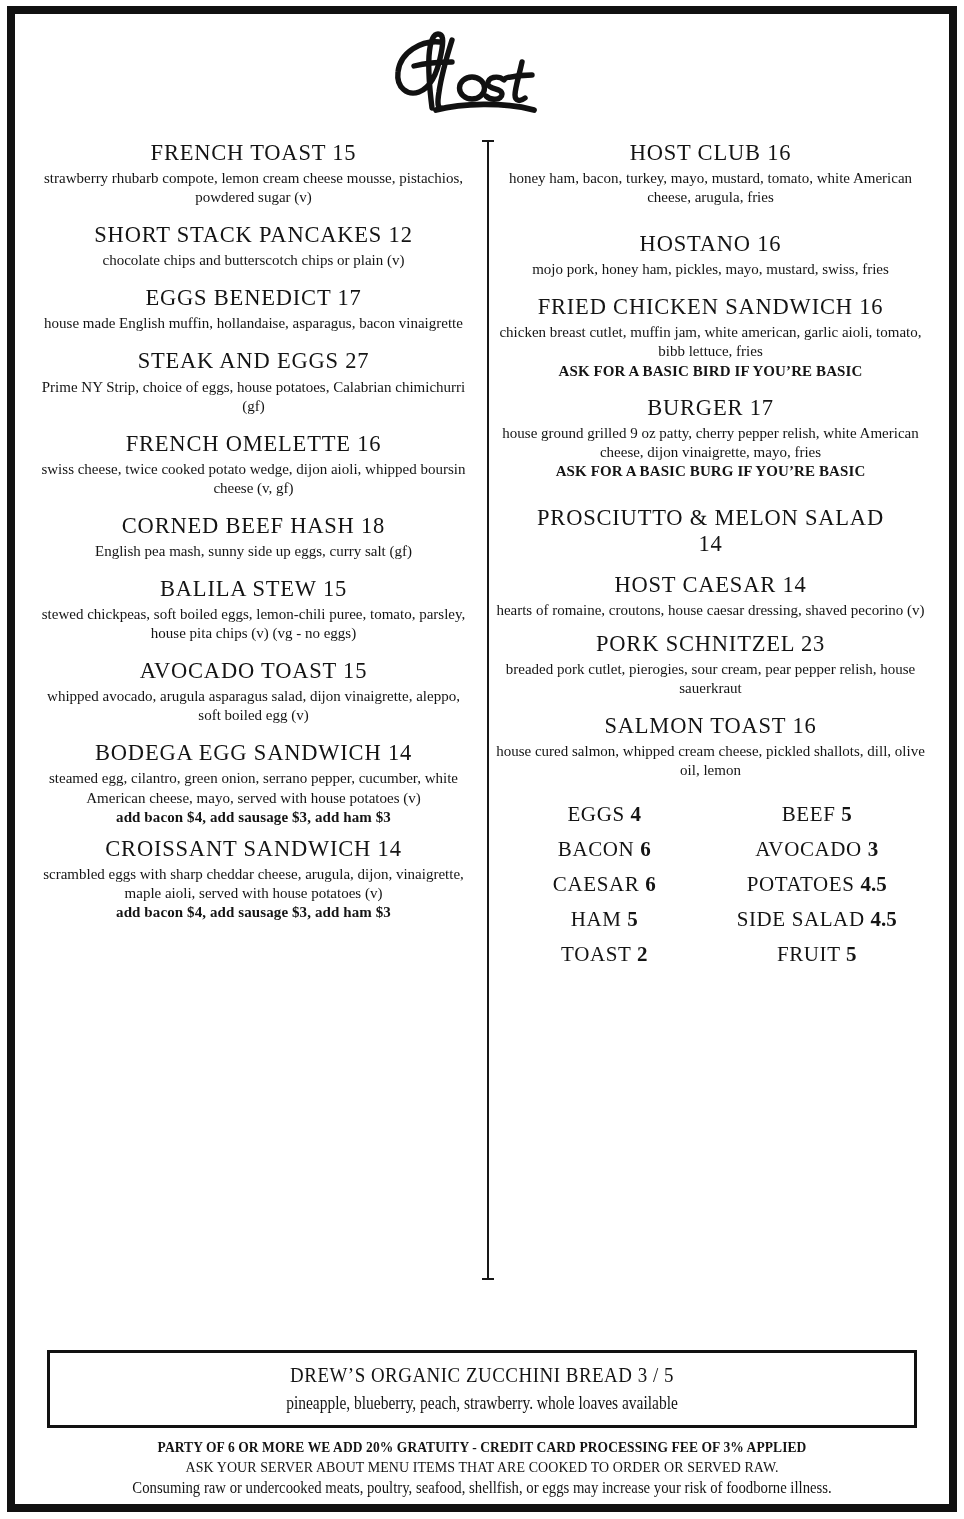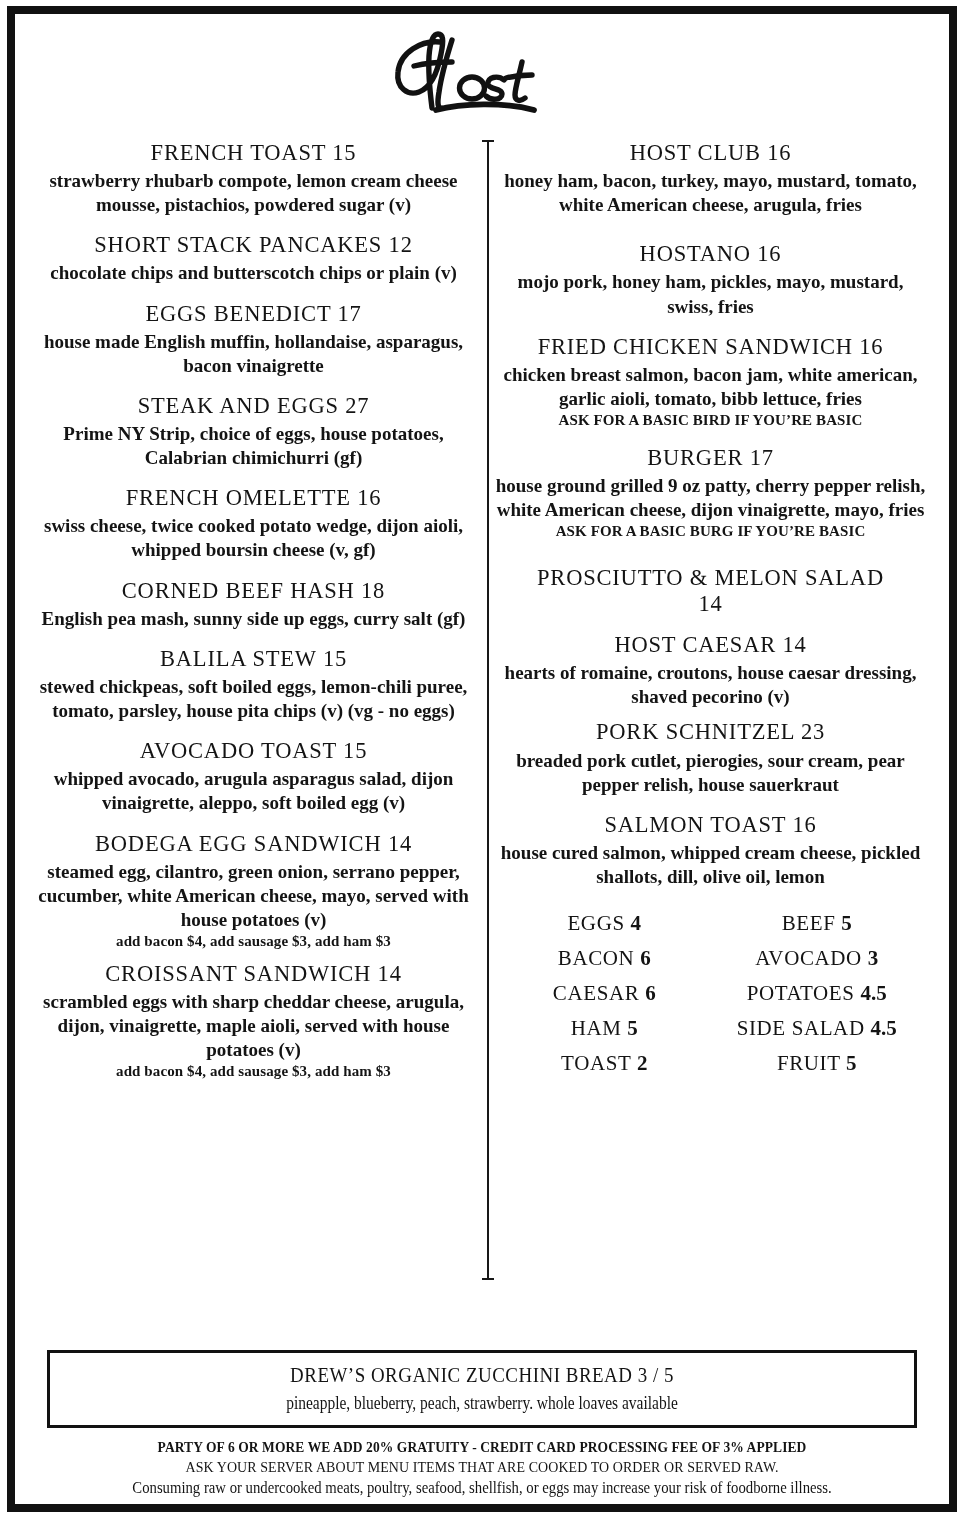--- a/index.html
+++ b/index.html
@@ -95,23 +95,23 @@
 
   .item-name {
     font-size: 22.5px;
     letter-spacing: 0.8px;
     line-height: 1.16;
     font-weight: 400;
     margin-bottom: 3px;
     white-space: pre-line;
   }
   .item-desc {
-    font-size: 19px;
+    font-size: 15px;
     line-height: 1.27;
-    font-weight: 700;
+    font-weight: 400;
   }
   .item-note {
     font-size: 15px;
     font-weight: 700;
     line-height: 1.25;
     letter-spacing: 0.1px;
   }
 
   
   .gap-sm { margin-bottom: 10px; }
@@ -285,21 +285,21 @@
           <div class="item-desc">honey ham, bacon, turkey, mayo, mustard, tomato, white American cheese, arugula, fries</div>
         </div>
 
         <div class="item gap-md">
           <div class="item-name">HOSTANO 16</div>
           <div class="item-desc">mojo pork, honey ham, pickles, mayo, mustard, swiss, fries</div>
         </div>
 
         <div class="item gap-md">
           <div class="item-name">FRIED CHICKEN SANDWICH 16</div>
-          <div class="item-desc">chicken breast salmon, bacon jam, white american, garlic aioli, tomato, bibb lettuce, fries</div>
+          <div class="item-desc">chicken breast cutlet, muffin jam, white american, garlic aioli, tomato, bibb lettuce, fries</div>
           <div class="item-note">ASK FOR A BASIC BIRD IF YOU’RE BASIC</div>
         </div>
 
         <div class="item gap-lg">
           <div class="item-name">BURGER 17</div>
           <div class="item-desc">house ground grilled 9 oz patty, cherry pepper relish, white American cheese, dijon vinaigrette, mayo, fries</div>
           <div class="item-note">ASK FOR A BASIC BURG IF YOU’RE BASIC</div>
         </div>
 
         <div class="item gap-md">

